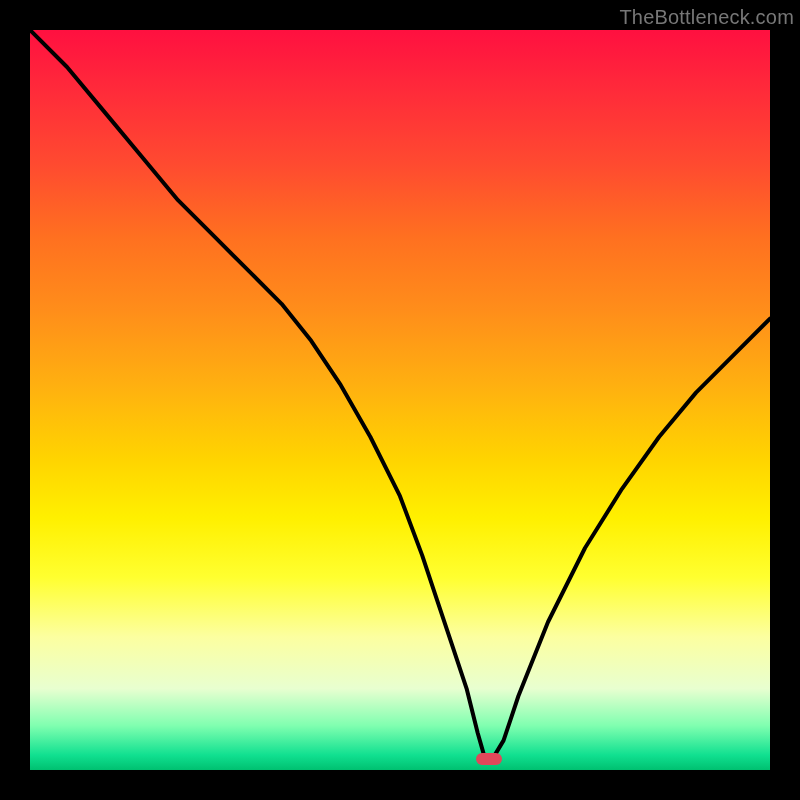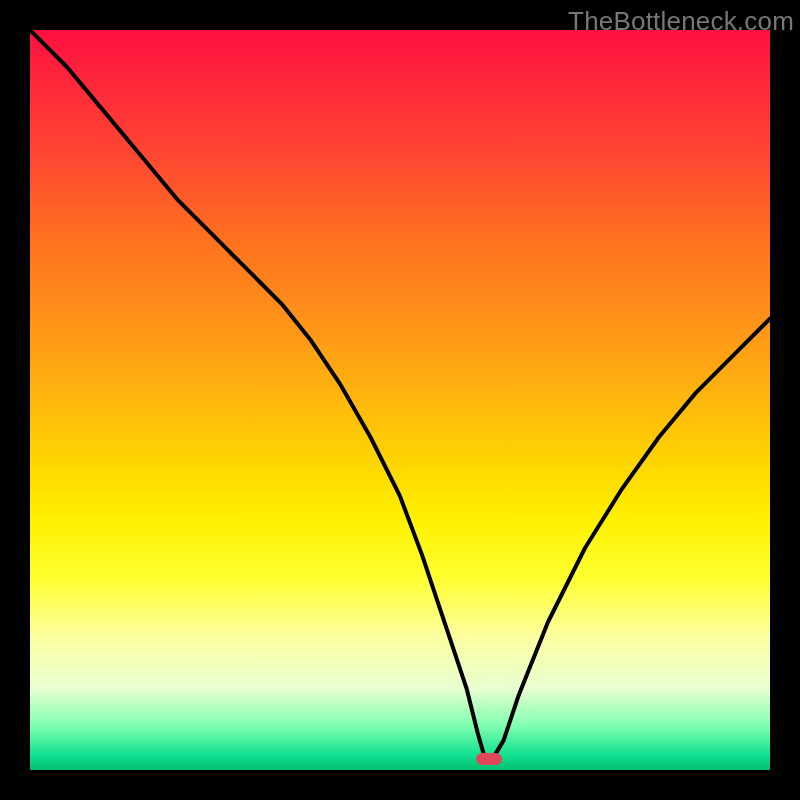--- a/index.html
+++ b/index.html
@@ -17,21 +17,21 @@
     #fff000 66%,
     #ffff30 74%,
     #fcffa0 82%,
     #e8ffd0 89%,
     #80ffb0 94%,
     #10e090 98%,
     #00c070 100%);
 }
 #curve{position:absolute;left:30px;top:30px;}
 #marker{position:absolute;width:26px;height:12px;border-radius:6px;background:#e0485a;}
-#watermark{position:absolute;top:6px;right:6px;color:#777;font-size:26px;font-weight:400;letter-spacing:.2px;}
+#watermark{position:absolute;top:6px;right:6px;color:#777;font-size:20px;font-weight:400;letter-spacing:.2px;}
 </style>
 </head>
 <body>
 
 <div id="stage">
   <div id="grad"></div>
   <svg id="curve" width="740" height="740">
     <path id="curve-path" d="M0.0 0.0 L37.0 37.0 L74.0 81.4 L111.0 125.8 L148.0 170.2 L185.0 207.2 L222.0 244.2 L251.6 273.8 L281.2 310.8 L310.8 355.2 L340.4 407.0 L370.0 466.2 L392.2 525.4 L407.0 569.8 L421.8 614.2 L436.6 658.6 L447.7 703.0 L455.1 728.9 L462.5 728.9 L473.6 710.4 L488.4 666.0 L518.0 592.0 L555.0 518.0 L592.0 458.8 L629.0 407.0 L666.0 362.6 L703.0 325.6 L740.0 288.6 " fill="none" stroke="#000" stroke-width="4" stroke-linejoin="round" stroke-linecap="round"></path>
   </svg>
   <div id="marker" style="left: 475.8px; top: 752.9px;"></div>

